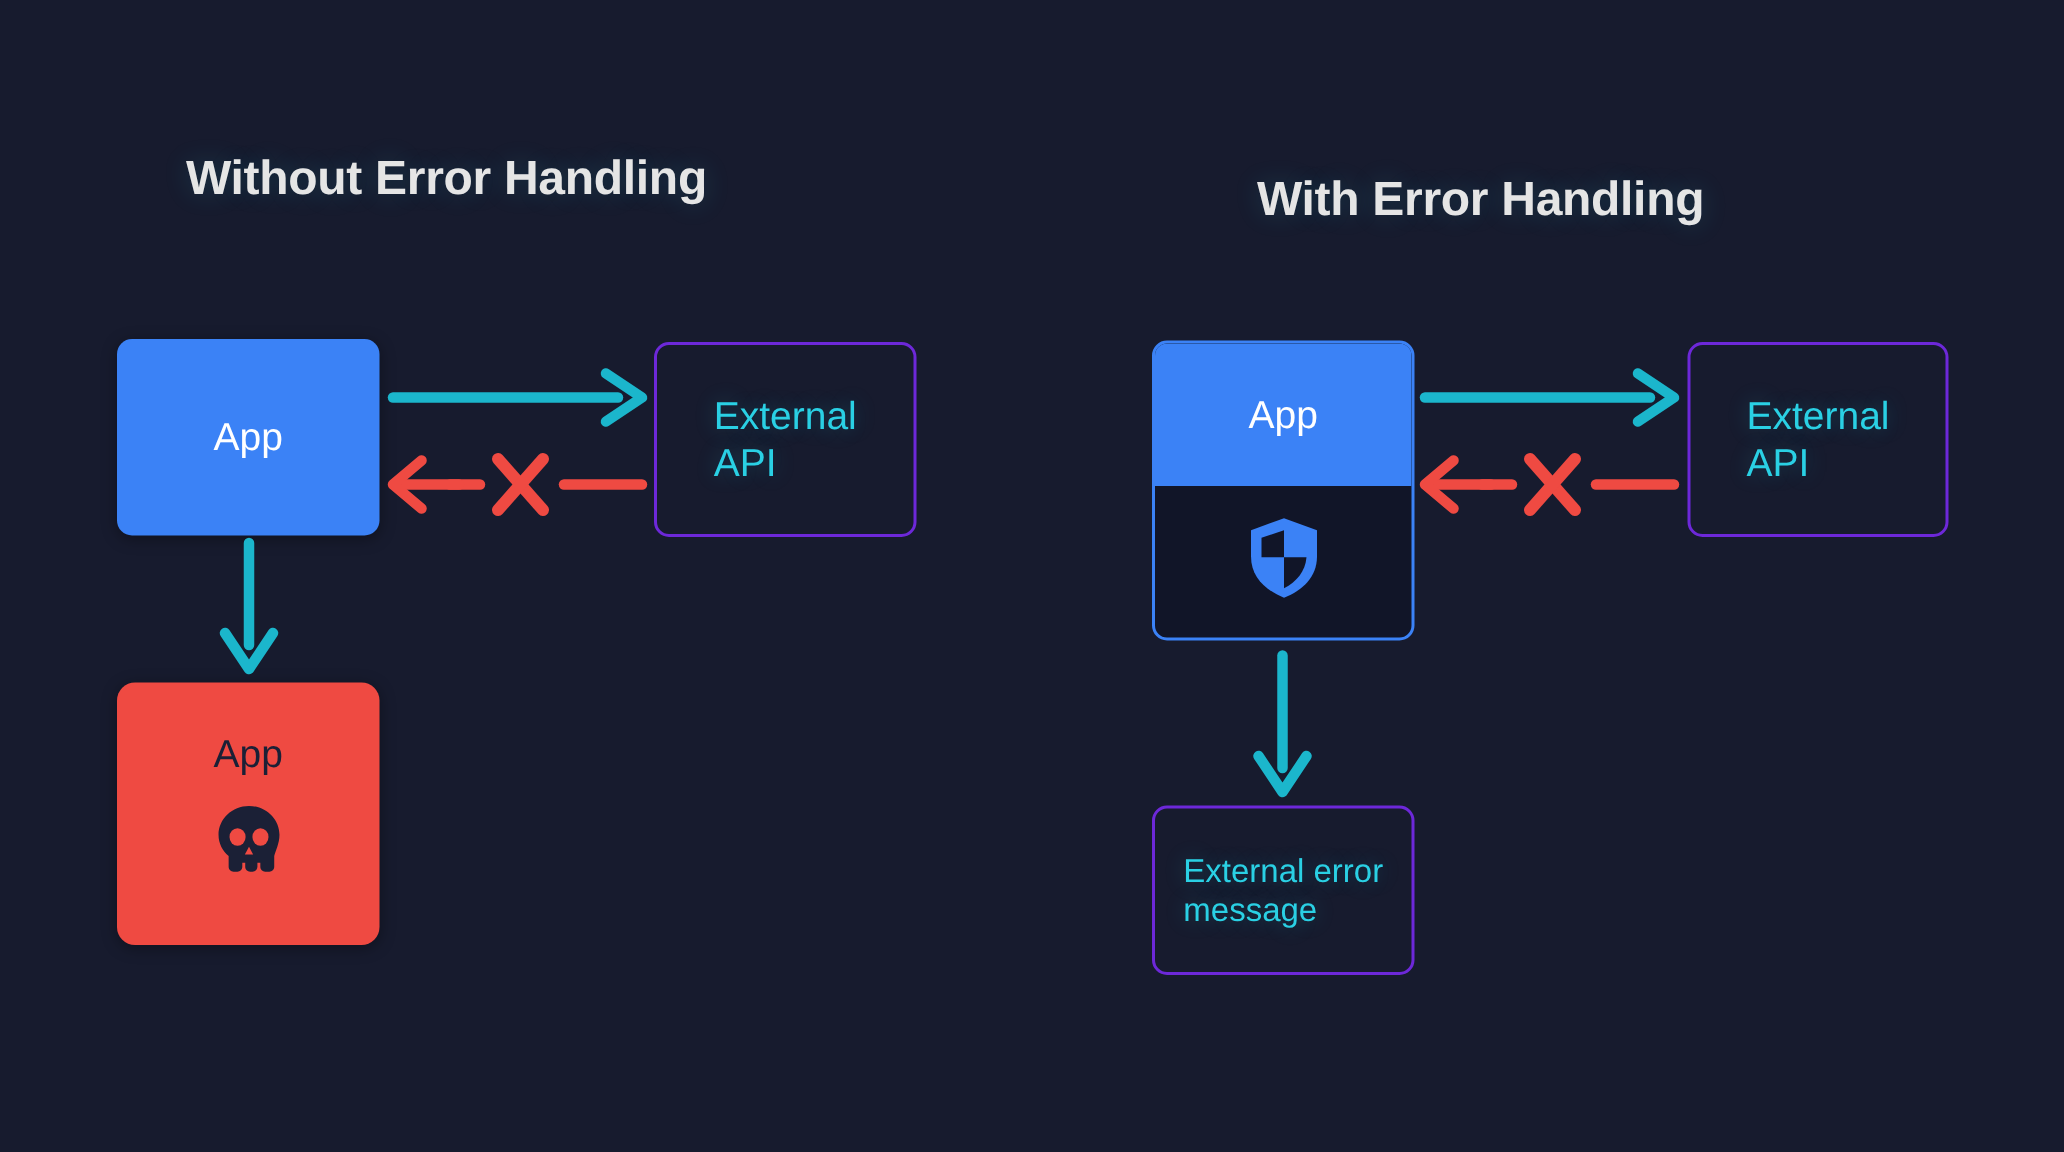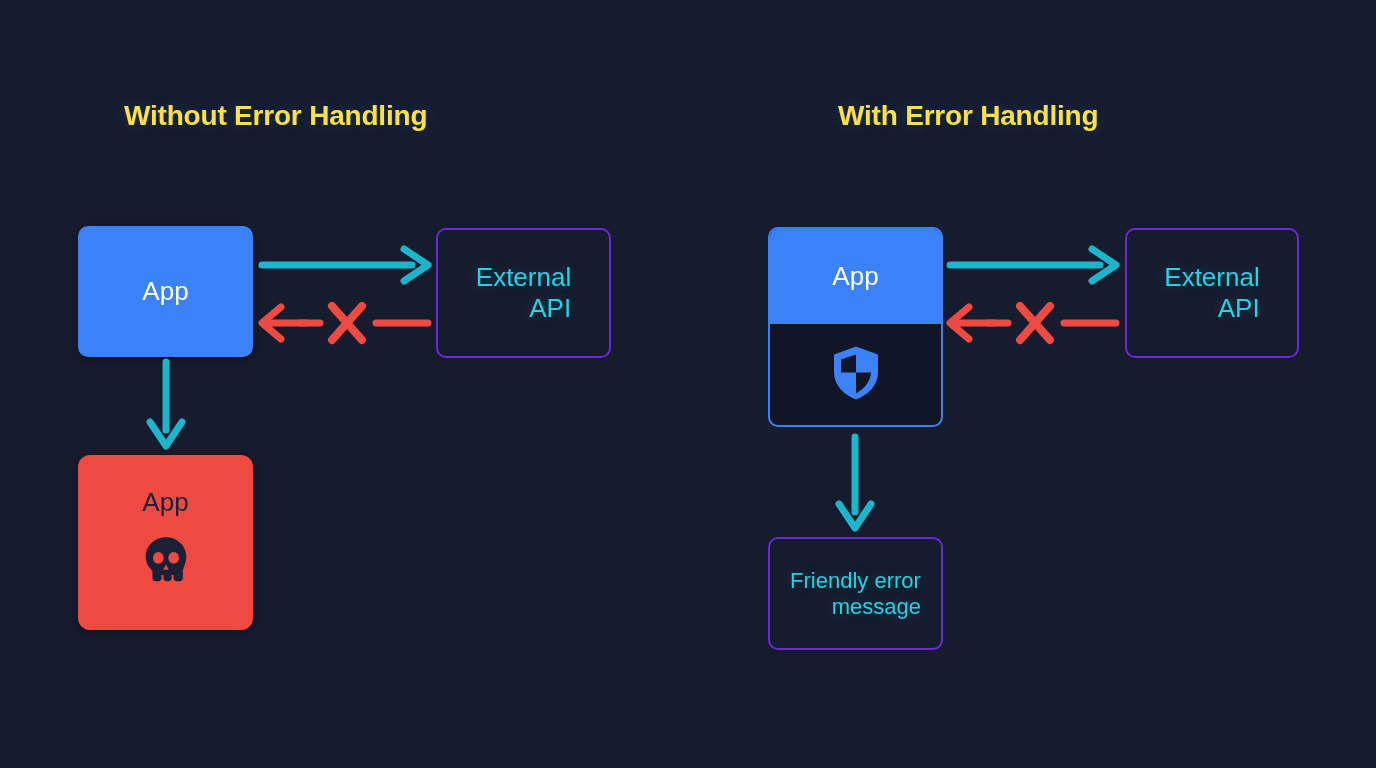--- a/index.html
+++ b/index.html
@@ -19,44 +19,44 @@
 
   .canvas {
     position: absolute;
     inset: 0;
     background: #171b2e;
   }
 
   
   .panel-title {
     position: absolute;
-    font-size: 28px;
+    font-size: 32px;
     font-weight: bold;
-    color: #fde047;
+    color: #e5e5e5;
     letter-spacing: -0.2px;
     white-space: nowrap;
     text-shadow: 0 0 18px rgba(42,212,232,0.18);
   }
   #title-left  { left: 124px; top: 100px; }
-  #title-right { left: 838px; top: 100px; }
+  #title-right { left: 838px; top: 114px; }
 
   
   .box {
     position: absolute;
     box-sizing: border-box;
     display: flex;
     flex-direction: column;
     align-items: center;
     justify-content: center;
   }
 
   .box-label {
     font-size: 26px;
     line-height: 1.18;
-    text-align: right;
+    text-align: left;
     white-space: pre-line;
   }
 
   
   .box.app-solid {
     background: #3b82f6;
     border-radius: 10px;
     box-shadow: 0 2px 10px rgba(0,0,0,0.35);
   }
   .box.app-solid .box-label { color: #ffffff; }
@@ -187,21 +187,21 @@
       </span>
     </div>
   </div>
 
   <div class="box outline-cyan" style="left:1125px; top:228px; width:174px; height:130px;">
     <div class="box-label">External
 API</div>
   </div>
 
   <div class="box outline-cyan" style="left:768px; top:537px; width:175px; height:113px;">
-    <div class="box-label" style="font-size:22px;">Friendly error
+    <div class="box-label" style="font-size:22px;">External error
 message</div>
   </div>
 
   <svg class="arrow-layer" style="left:0; top:0; width:1376px; height:768px;">
 
     <g>
       <line x1="950" y1="265" x2="1100" y2="265" stroke="#1bb6cc" stroke-width="7" stroke-linecap="round"></line>
       <polyline points="1092,249 1116,265 1092,281" fill="none" stroke="#1bb6cc" stroke-width="7" stroke-linecap="round" stroke-linejoin="round"></polyline>
     </g>
 

